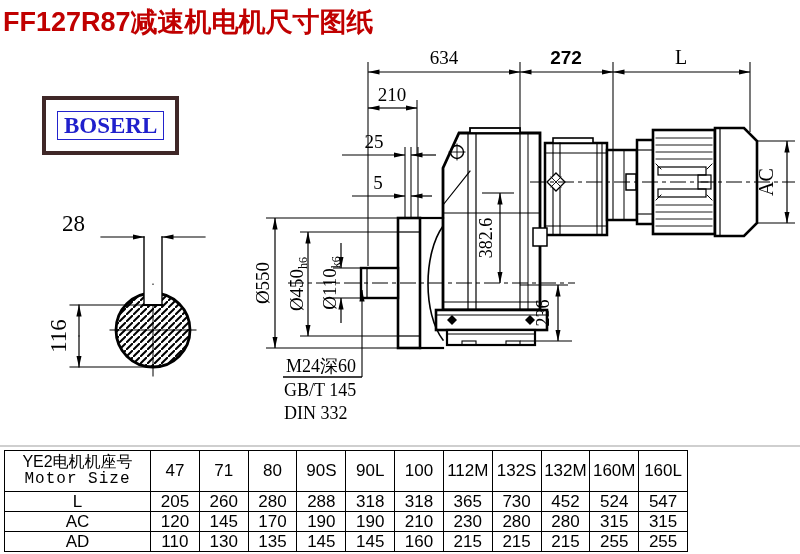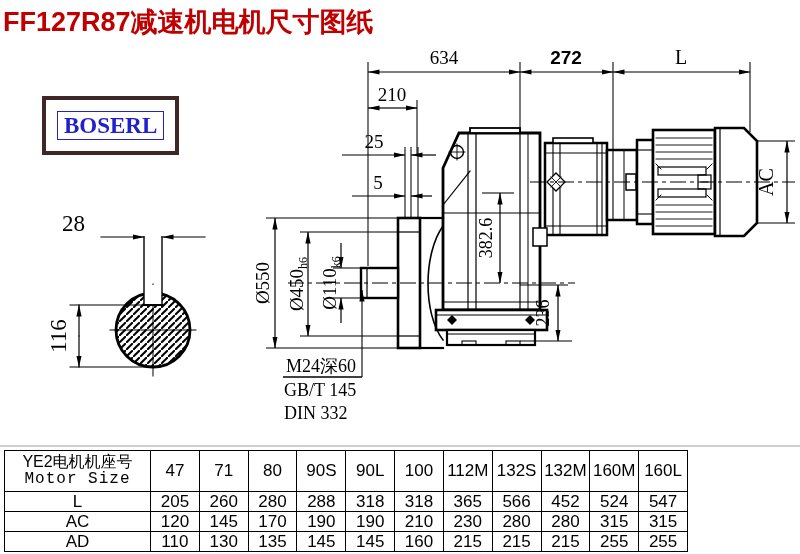--- a/index.html
+++ b/index.html
@@ -249,21 +249,21 @@
     <tbody>
         <tr class="data">
           <td>L</td>
           <td>205</td>
           <td>260</td>
           <td>280</td>
           <td>288</td>
           <td>318</td>
           <td>318</td>
           <td>365</td>
-          <td>566</td>
+          <td>730</td>
           <td>452</td>
           <td>524</td>
           <td>547</td>
         </tr>
         <tr class="data">
           <td>AC</td>
           <td>120</td>
           <td>145</td>
           <td>170</td>
           <td>190</td>

